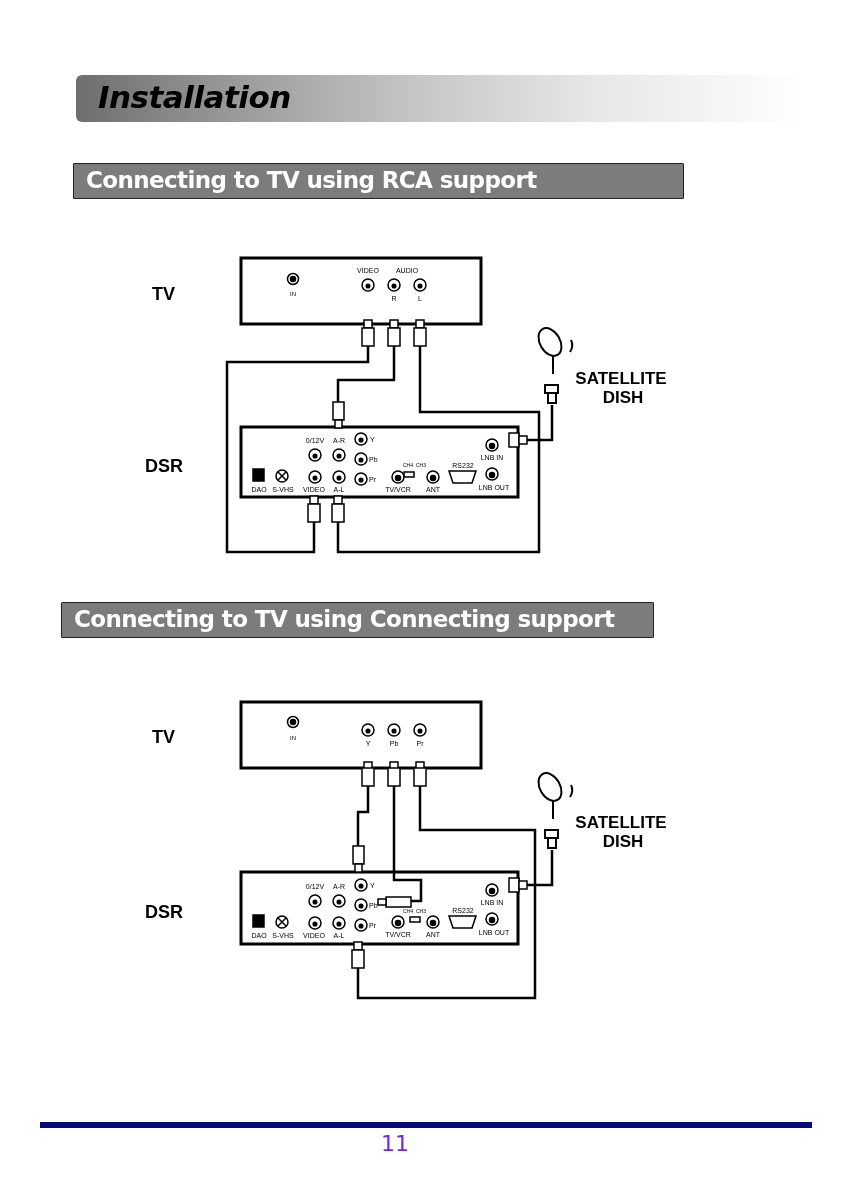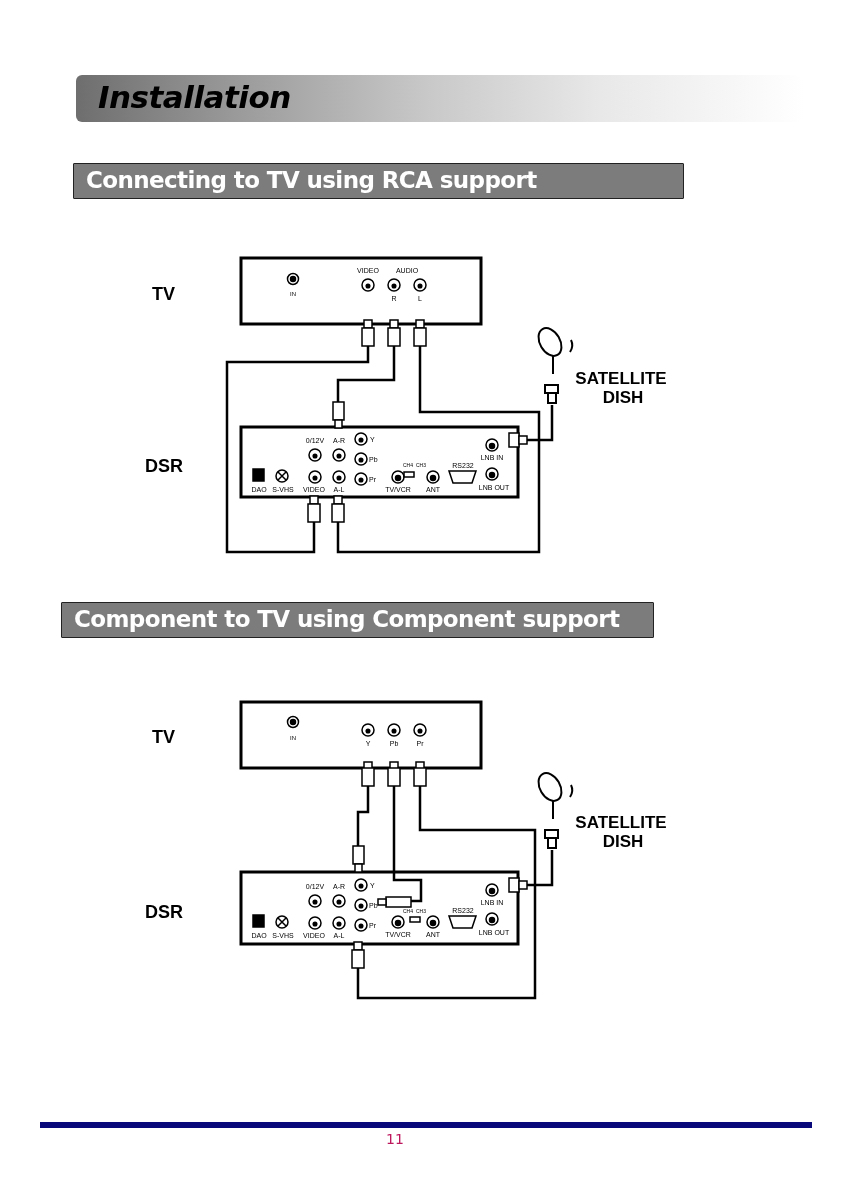--- a/index.html
+++ b/index.html
@@ -10,21 +10,21 @@
     font-size: 31px; color: #000; letter-spacing: -0.5px; }
   .section-bar { position: absolute; height: 36px; border: 1.5px solid #222; border-radius: 1px; background: #7c7c7c; box-sizing: border-box; }
   .section-text { position: absolute; left: 12px; top: 3px; font-family: "DejaVu Sans", sans-serif; font-weight: bold; font-size: 23px;
     color: #fff; letter-spacing: -0.6px; white-space: nowrap; }
   #sec1 { left: 73px; top: 163px; width: 611px; }
   #sec2 { left: 61px; top: 602px; width: 593px; }
   svg.diagram { position: absolute; left: 0; width: 851px; }
   #diag1 { top: 240px; height: 330px; }
   #diag2 { top: 685px; height: 330px; }
   .footer-rule { position: absolute; left: 40px; top: 1122px; width: 772px; height: 6px; background: #08087a; }
-  .page-num { position: absolute; left: 0; width: 790px; top: 1131px; text-align: center; font-family: "DejaVu Sans", sans-serif; font-size: 14px; color: #be185d; }
+  .page-num { position: absolute; left: 0; width: 790px; top: 1131px; text-align: center; font-family: "DejaVu Sans", sans-serif; font-size: 22px; color: #6d28d9; }
   .lbl { font-family: "Liberation Sans", sans-serif; fill: #000; }
 </style>
 </head>
 <body>
 
 <div class="title-bar">
   <span class="title-text">Installation</span>
 </div>
 
 <div class="section-bar" id="sec1">
@@ -135,21 +135,21 @@
     <text class="lbl" x="416" y="467" font-size="5">CH3</text>
     <text class="lbl" x="463" y="468" text-anchor="middle">RS232</text>
     <text class="lbl" x="492" y="460" text-anchor="middle">LNB IN</text>
     <text class="lbl" x="494" y="490" text-anchor="middle">LNB OUT</text>
   </g>
   <text class="lbl" x="621" y="384" font-size="17" font-weight="bold" text-anchor="middle">SATELLITE</text>
   <text class="lbl" x="623" y="403" font-size="17" font-weight="bold" text-anchor="middle">DISH</text>
 </svg>
 
 <div class="section-bar" id="sec2">
-  <span class="section-text">Component to TV using Component support</span>
+  <span class="section-text">Connecting to TV using Connecting support</span>
 </div>
 
 <svg class="diagram" id="diag2" viewBox="0 685 851 330">
   <g fill="none" stroke="#000">
     <rect x="241" y="702" width="240" height="66" stroke-width="3"></rect>
     <rect x="241" y="872" width="277" height="72" stroke-width="3"></rect>
     <g stroke-width="2.5">
       <path d="M368 786 V812 H358 V846"></path>
       <path d="M394 786 V880 H421 V901 H411"></path>
       <path d="M420 786 V830 H535 V998 H358 V966"></path>

